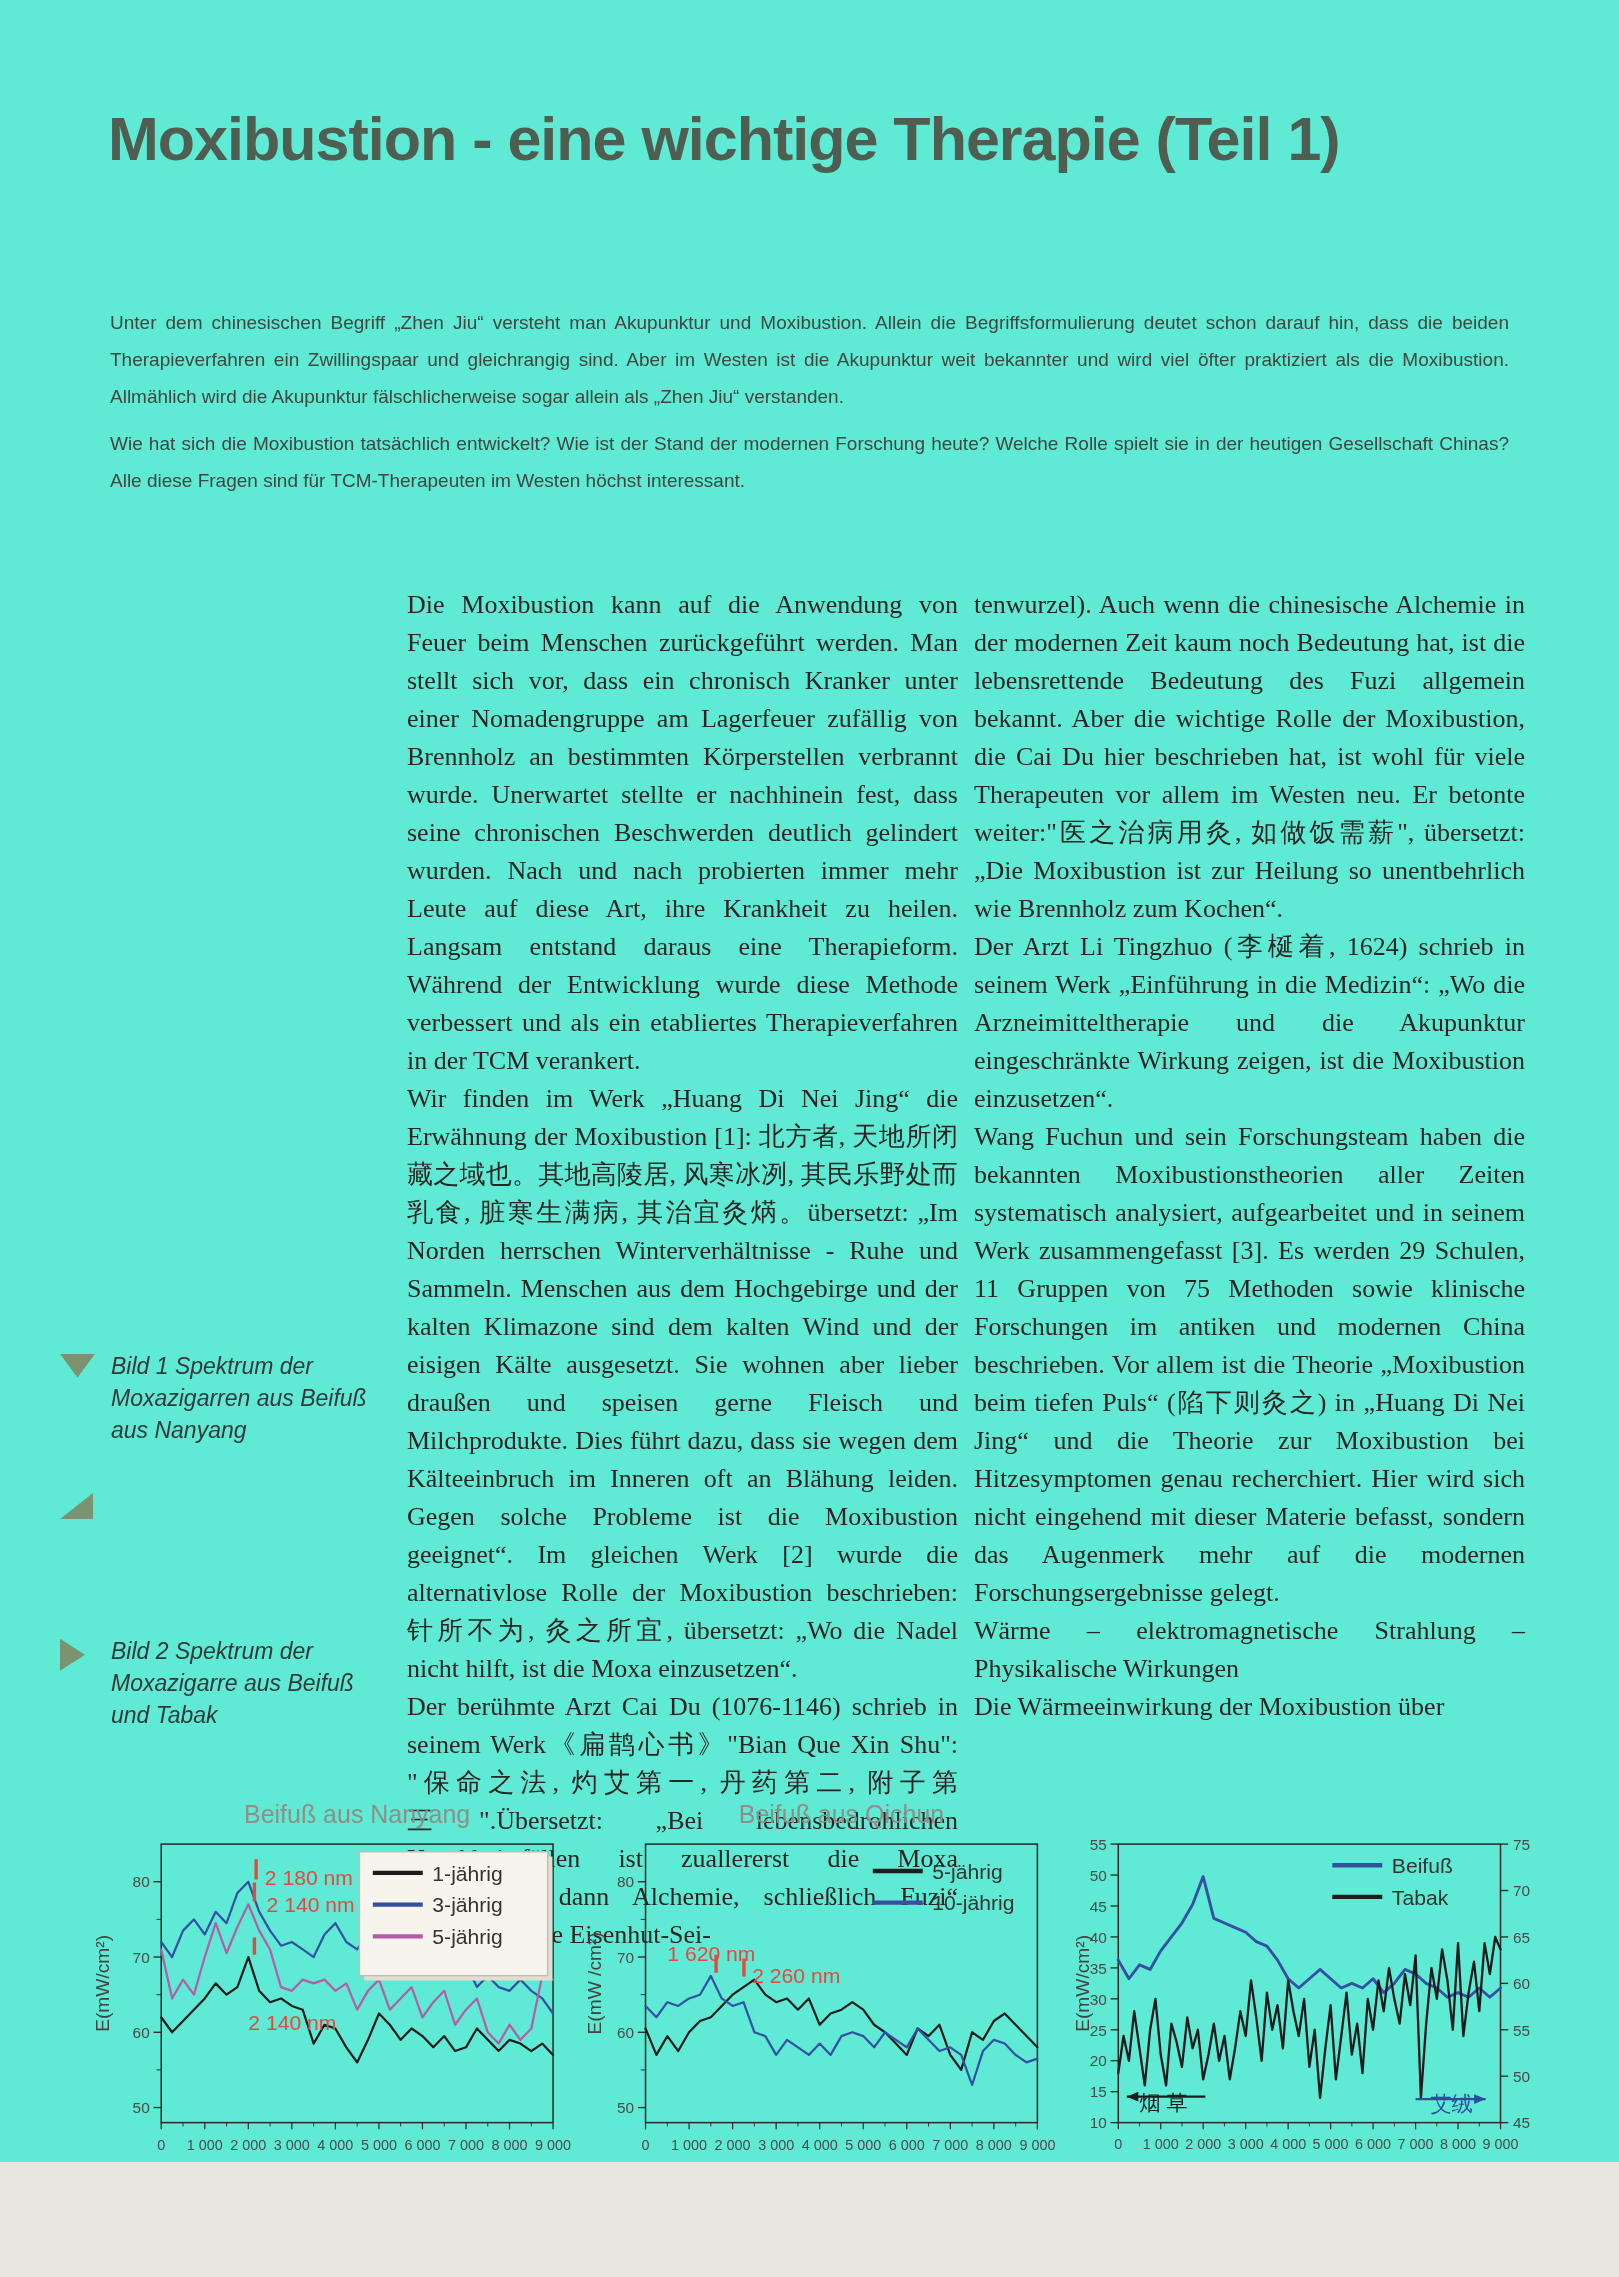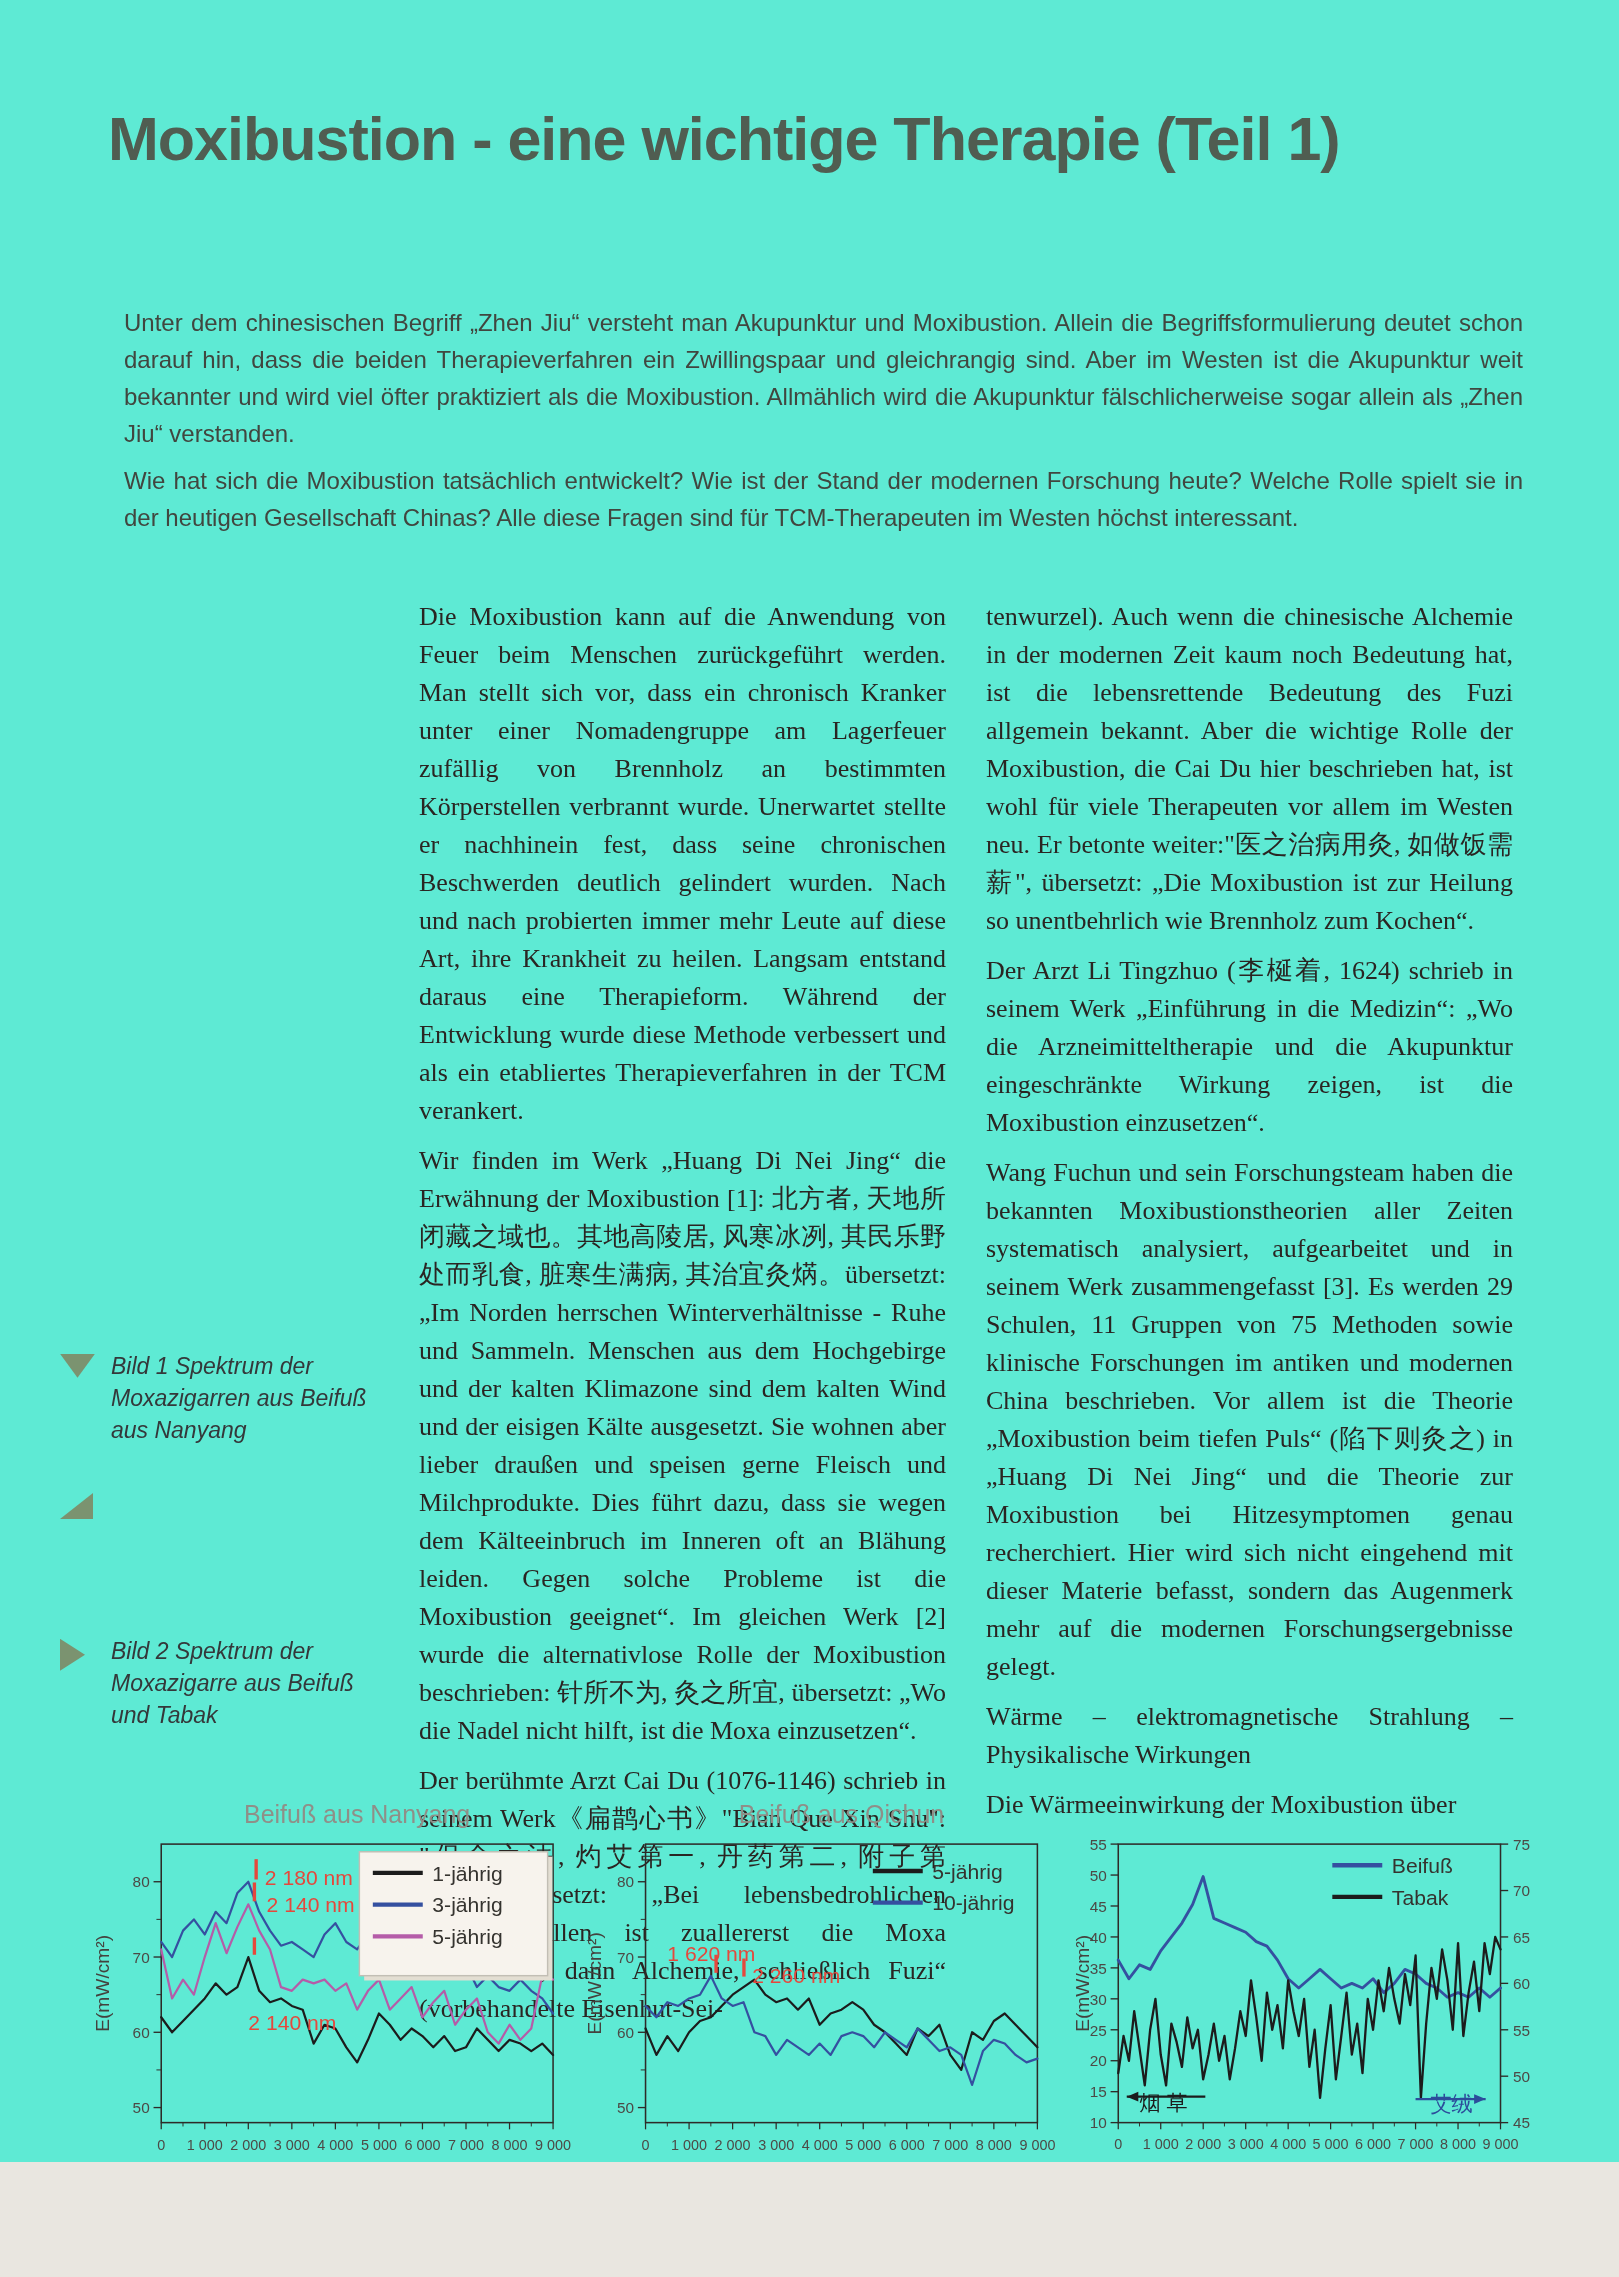--- a/index.html
+++ b/index.html
@@ -1,29 +1,29 @@
 <!DOCTYPE html>
 <html lang="de"><head>
 <meta charset="utf-8">
 <style>
   html,body{margin:0;padding:0;}
   body{background:#e9e6e0;font-family:"Liberation Sans",sans-serif;}
   #page{position:relative;width:1620px;height:2162px;background:#5eead4;margin:0 auto;overflow:hidden;}
   #page-title{position:absolute;left:108px;top:63px;width:1412px;
     font-family:"Liberation Sans",sans-serif;font-weight:bold;font-size:61px;
     color:#505d51;letter-spacing:-1px;}
-  .intro{position:absolute;left:124px;top:304px;width:1399px;
-    font-size:24px;line-height:37px;color:#41463f;text-align:justify;}
+  .intro{position:absolute;left:110px;top:304px;width:1399px;
+    font-size:19px;line-height:37px;color:#41463f;text-align:justify;}
   .intro p{margin:0 0 9.6px 0;}
   .bodycol{position:absolute;top:586px;width:551px;
     font-family:"Liberation Serif",serif;font-size:26px;line-height:38px;
     color:#2a2522;text-align:justify;hyphens:auto;}
   #col-left{left:407px;}
   #col-right{left:974px;}
-  .bodycol p{margin:12px;}
+  .bodycol p{margin:0;}
   .caption{position:absolute;left:60px;width:317px;}
   .caption .marker{position:absolute;left:0;top:3.8px;background:#7b9370;}
   .m-down{width:35px;height:24px;clip-path:polygon(0 0,100% 0,50% 100%);}
   .m-upleft{width:33px;height:26px;clip-path:polygon(100% 0,100% 100%,0 100%);top:-1.9px !important;}
   .m-right{width:25px;height:32px;clip-path:polygon(0 0,100% 50%,0 100%);}
   .caption .ctext{margin-left:51px;font-style:italic;font-size:23px;line-height:32px;color:#34383a;}
   .chart{position:absolute;top:1798px;}
   #chart-0{left:94px;}
   #chart-1{left:586px;}
   #chart-2{left:1074px;}

